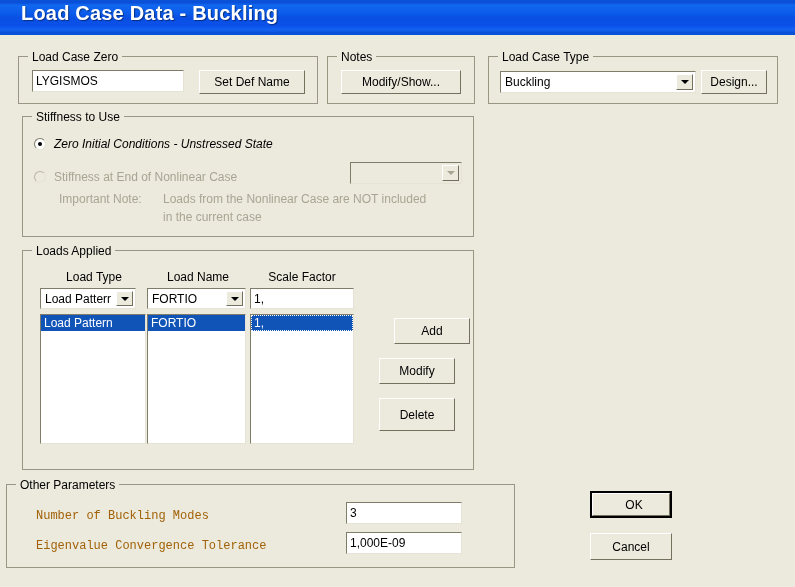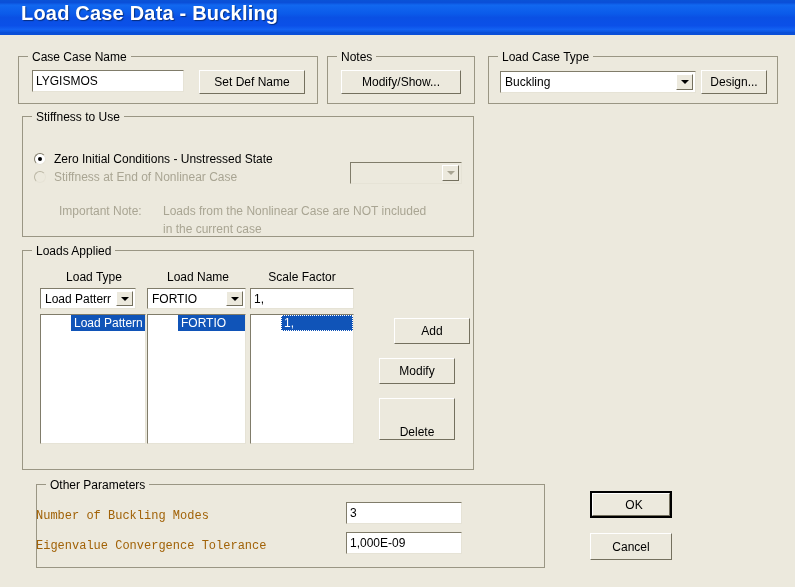--- a/index.html
+++ b/index.html
@@ -194,21 +194,20 @@
     background: #ECE9DD;
     border-color: #BAB6A4 #E6E3D6 #E6E3D6 #BAB6A4;
   }
   .disabled-text { color: #A9A593; }
 
   .note-line {
     position: absolute;
     font-size: 12px;
     color: #A9A593;
     white-space: nowrap;
-    margin-top: 12px;
   }
 
   
   .col-header {
     position: absolute;
     font-size: 12px;
     color: #000000;
     text-align: center;
     white-space: nowrap;
   }
@@ -222,21 +221,20 @@
     box-sizing: border-box;
     overflow: hidden;
   }
   .list-row {
     height: 16px;
     line-height: 16px;
     font-size: 12px;
     padding-left: 3px;
     white-space: nowrap;
     overflow: hidden;
-    margin-left: 30px;
   }
   .list-row.selected {
     background: #1054B8;
     color: #FFFFFF;
   }
   .list-row.selected.focus {
     outline: 1px dotted #FFFFFF;
     outline-offset: -1px;
   }
 
@@ -251,21 +249,21 @@
 </style>
 </head>
 <body>
 
 <div class="titlebar">
   <div class="titlebar-text">Load Case Data - Buckling</div>
 </div>
 <div class="title-underline"></div>
 
 <div class="group" style="left:18px; top:56px; width:300px; height:48px;">
-  <div class="group-title">Case Case Name</div>
+  <div class="group-title">Load Case Zero</div>
 </div>
 <div class="textfield" style="left:32px; top:70px; width:152px; height:22px;">
   <span>LYGISMOS</span>
 </div>
 <div class="btn" style="left:199px; top:70px; width:106px; height:24px;">
   <span>Set Def Name</span>
 </div>
 
 <div class="group" style="left:327px; top:56px; width:148px; height:48px;">
   <div class="group-title">Notes</div>
@@ -284,21 +282,21 @@
   </span>
 </div>
 <div class="btn" style="left:701px; top:70px; width:66px; height:24px;">
   <span>Design...</span>
 </div>
 
 <div class="group" style="left:22px; top:116px; width:452px; height:121px;">
   <div class="group-title">Stiffness to Use</div>
 </div>
 
-<div class="radio-row" style="left:34px; top:152px;">
+<div class="radio-row" style="left:34px; top:137px;font-style:italic;">
   <span class="radio checked"></span>
   <span>Zero Initial Conditions - Unstressed State</span>
 </div>
 
 <div class="radio-row" style="left:34px; top:170px;">
   <span class="radio disabled"></span>
   <span class="disabled-text">Stiffness at End of Nonlinear Case</span>
 </div>
 
 <div class="combo disabled" style="left:350px; top:162px; width:112px; height:22px;">
@@ -345,25 +343,25 @@
 <div class="listbox" style="left:250px; top:314px; width:104px; height:130px;">
   <div class="list-row selected focus">1,</div>
 </div>
 
 <div class="btn" style="left:379px; top:318px; width:76px; height:26px;margin-left:15px;">
   <span>Add</span>
 </div>
 <div class="btn" style="left:379px; top:358px; width:76px; height:26px;">
   <span>Modify</span>
 </div>
-<div class="btn" style="left:379px; top:398px; width:76px; height:42px;align-items:flex-end;">
+<div class="btn" style="left:379px; top:398px; width:76px; height:33px;">
   <span>Delete</span>
 </div>
 
-<div class="group" style="left:36px; top:484px; width:509px; height:84px;">
+<div class="group" style="left:6px; top:484px; width:509px; height:84px;">
   <div class="group-title">Other Parameters</div>
 </div>
 
 <div class="param-label" style="left:36px; top:509px;">Number of Buckling Modes</div>
 <div class="textfield" style="left:346px; top:502px; width:116px; height:22px;">
   <span>3</span>
 </div>
 
 <div class="param-label" style="left:36px; top:539px;">Eigenvalue Convergence Tolerance</div>
 <div class="textfield" style="left:346px; top:532px; width:116px; height:22px;">

